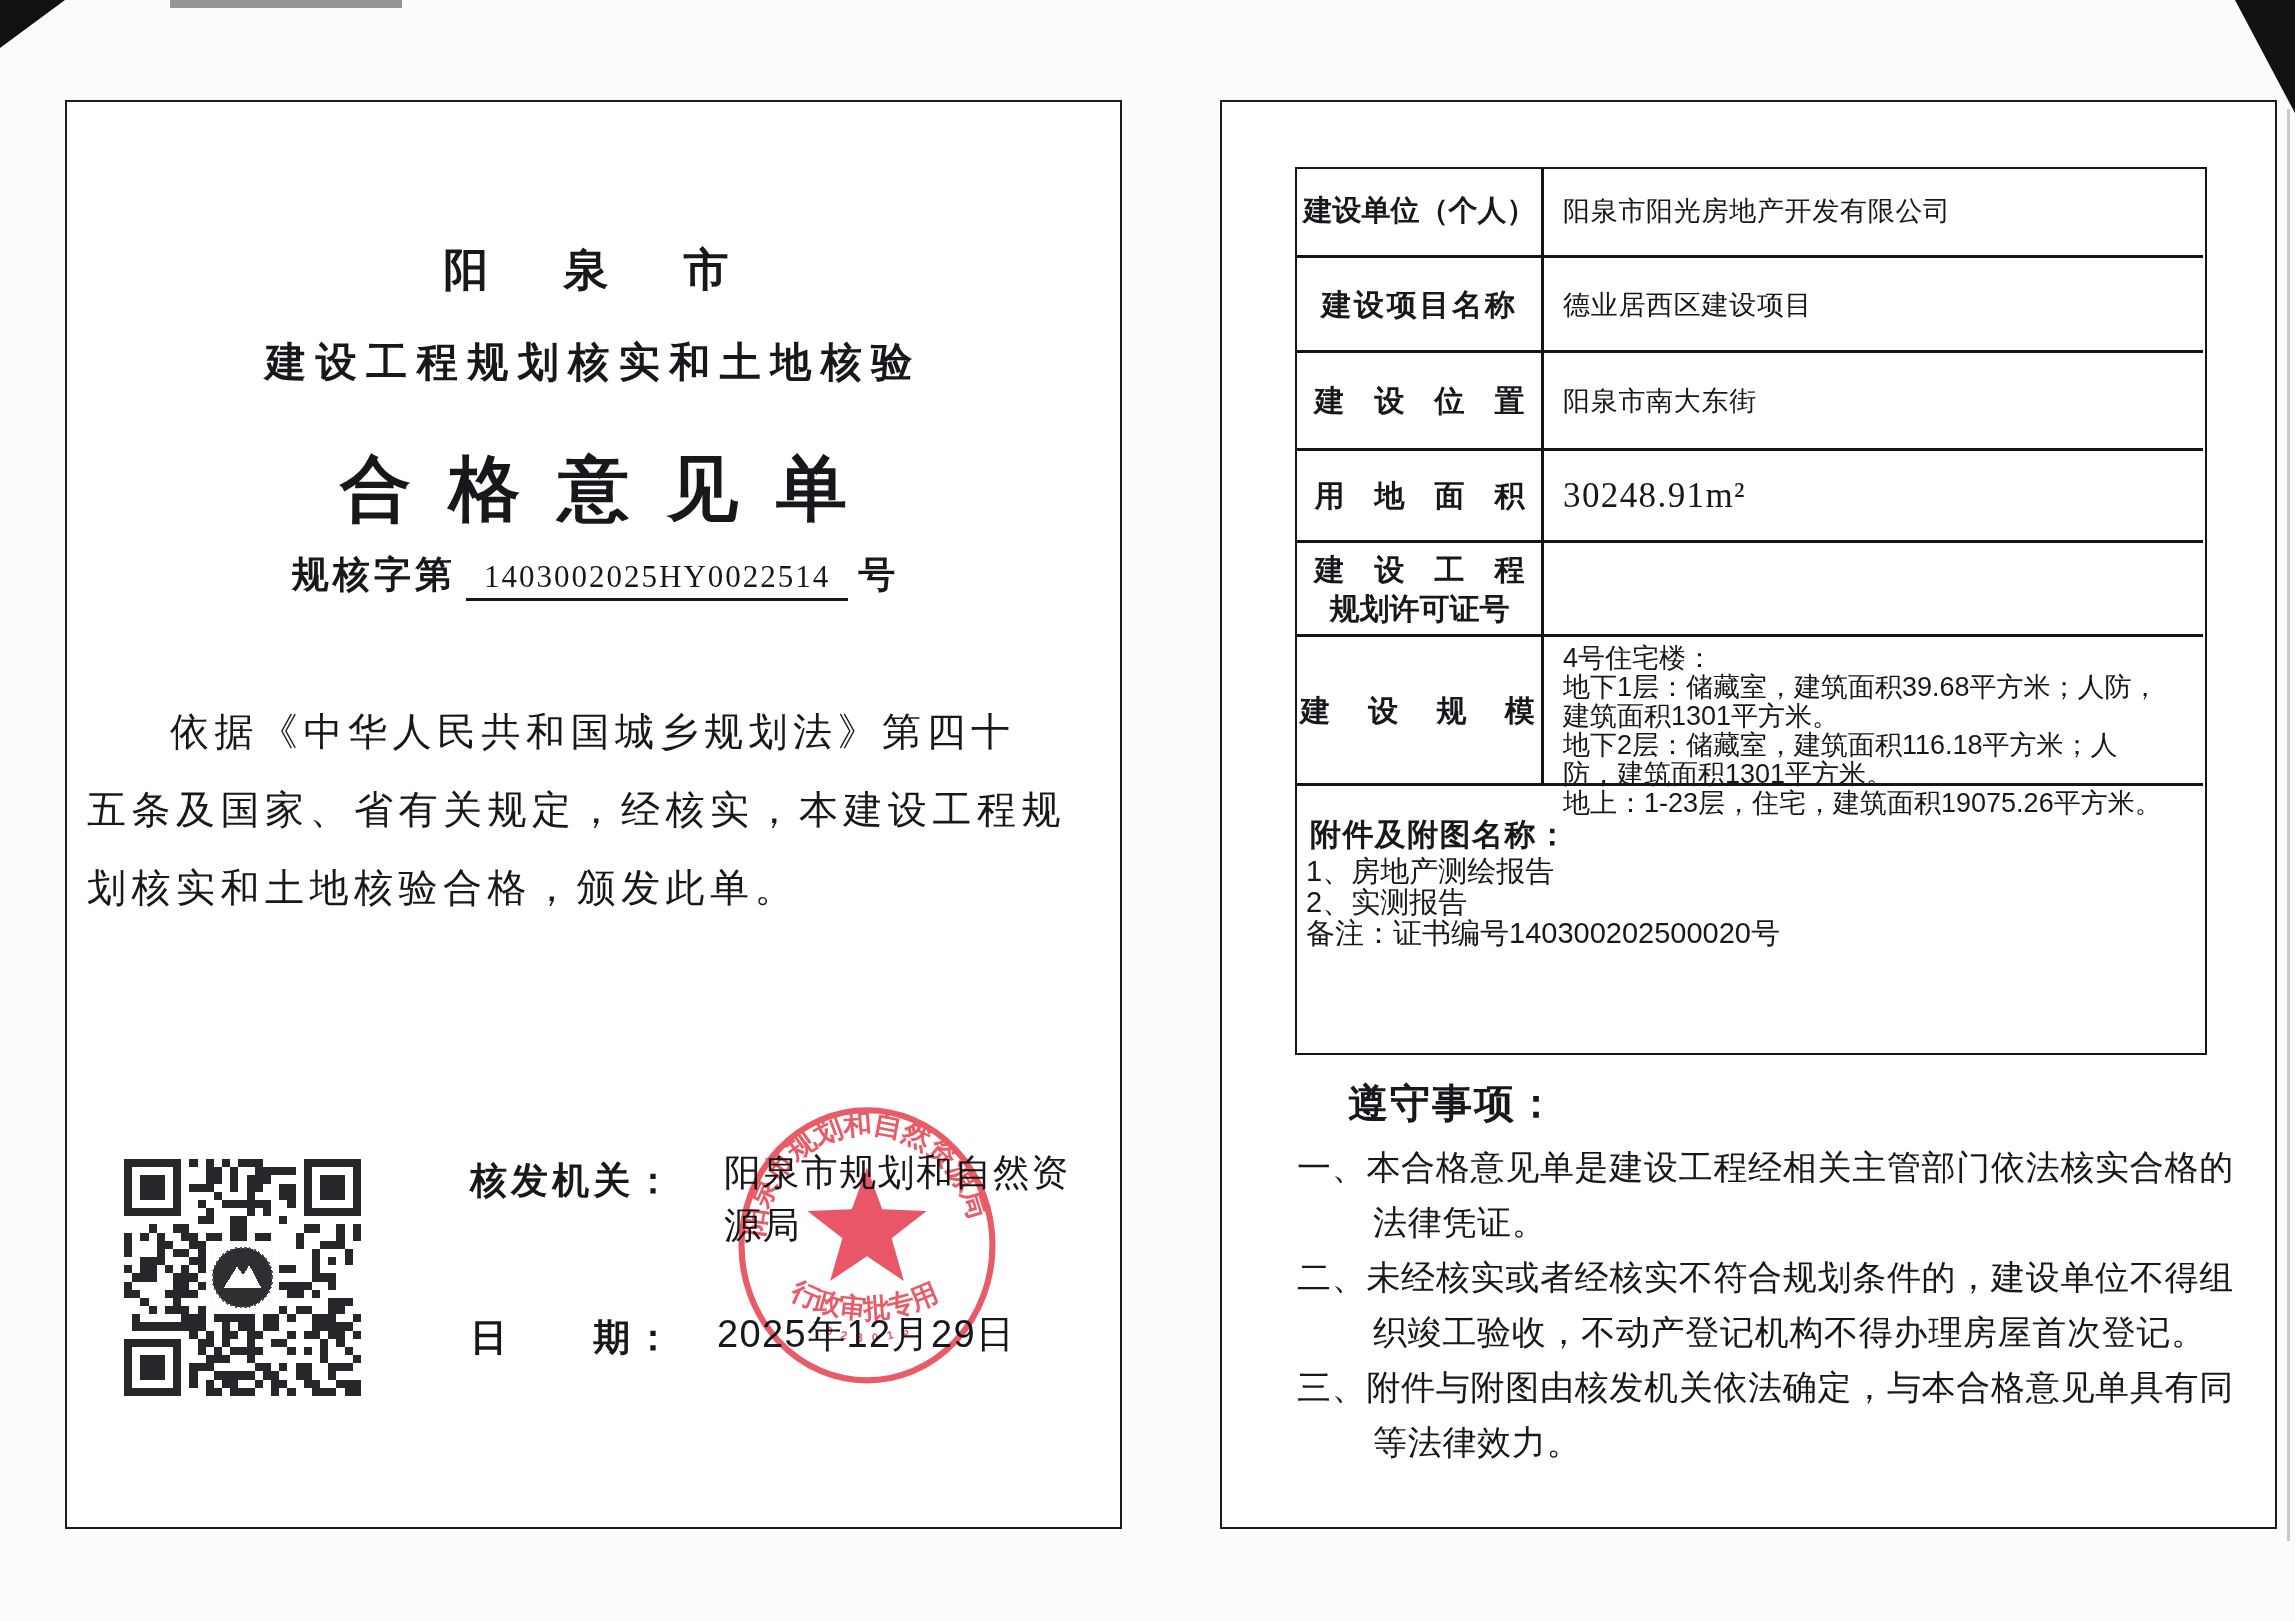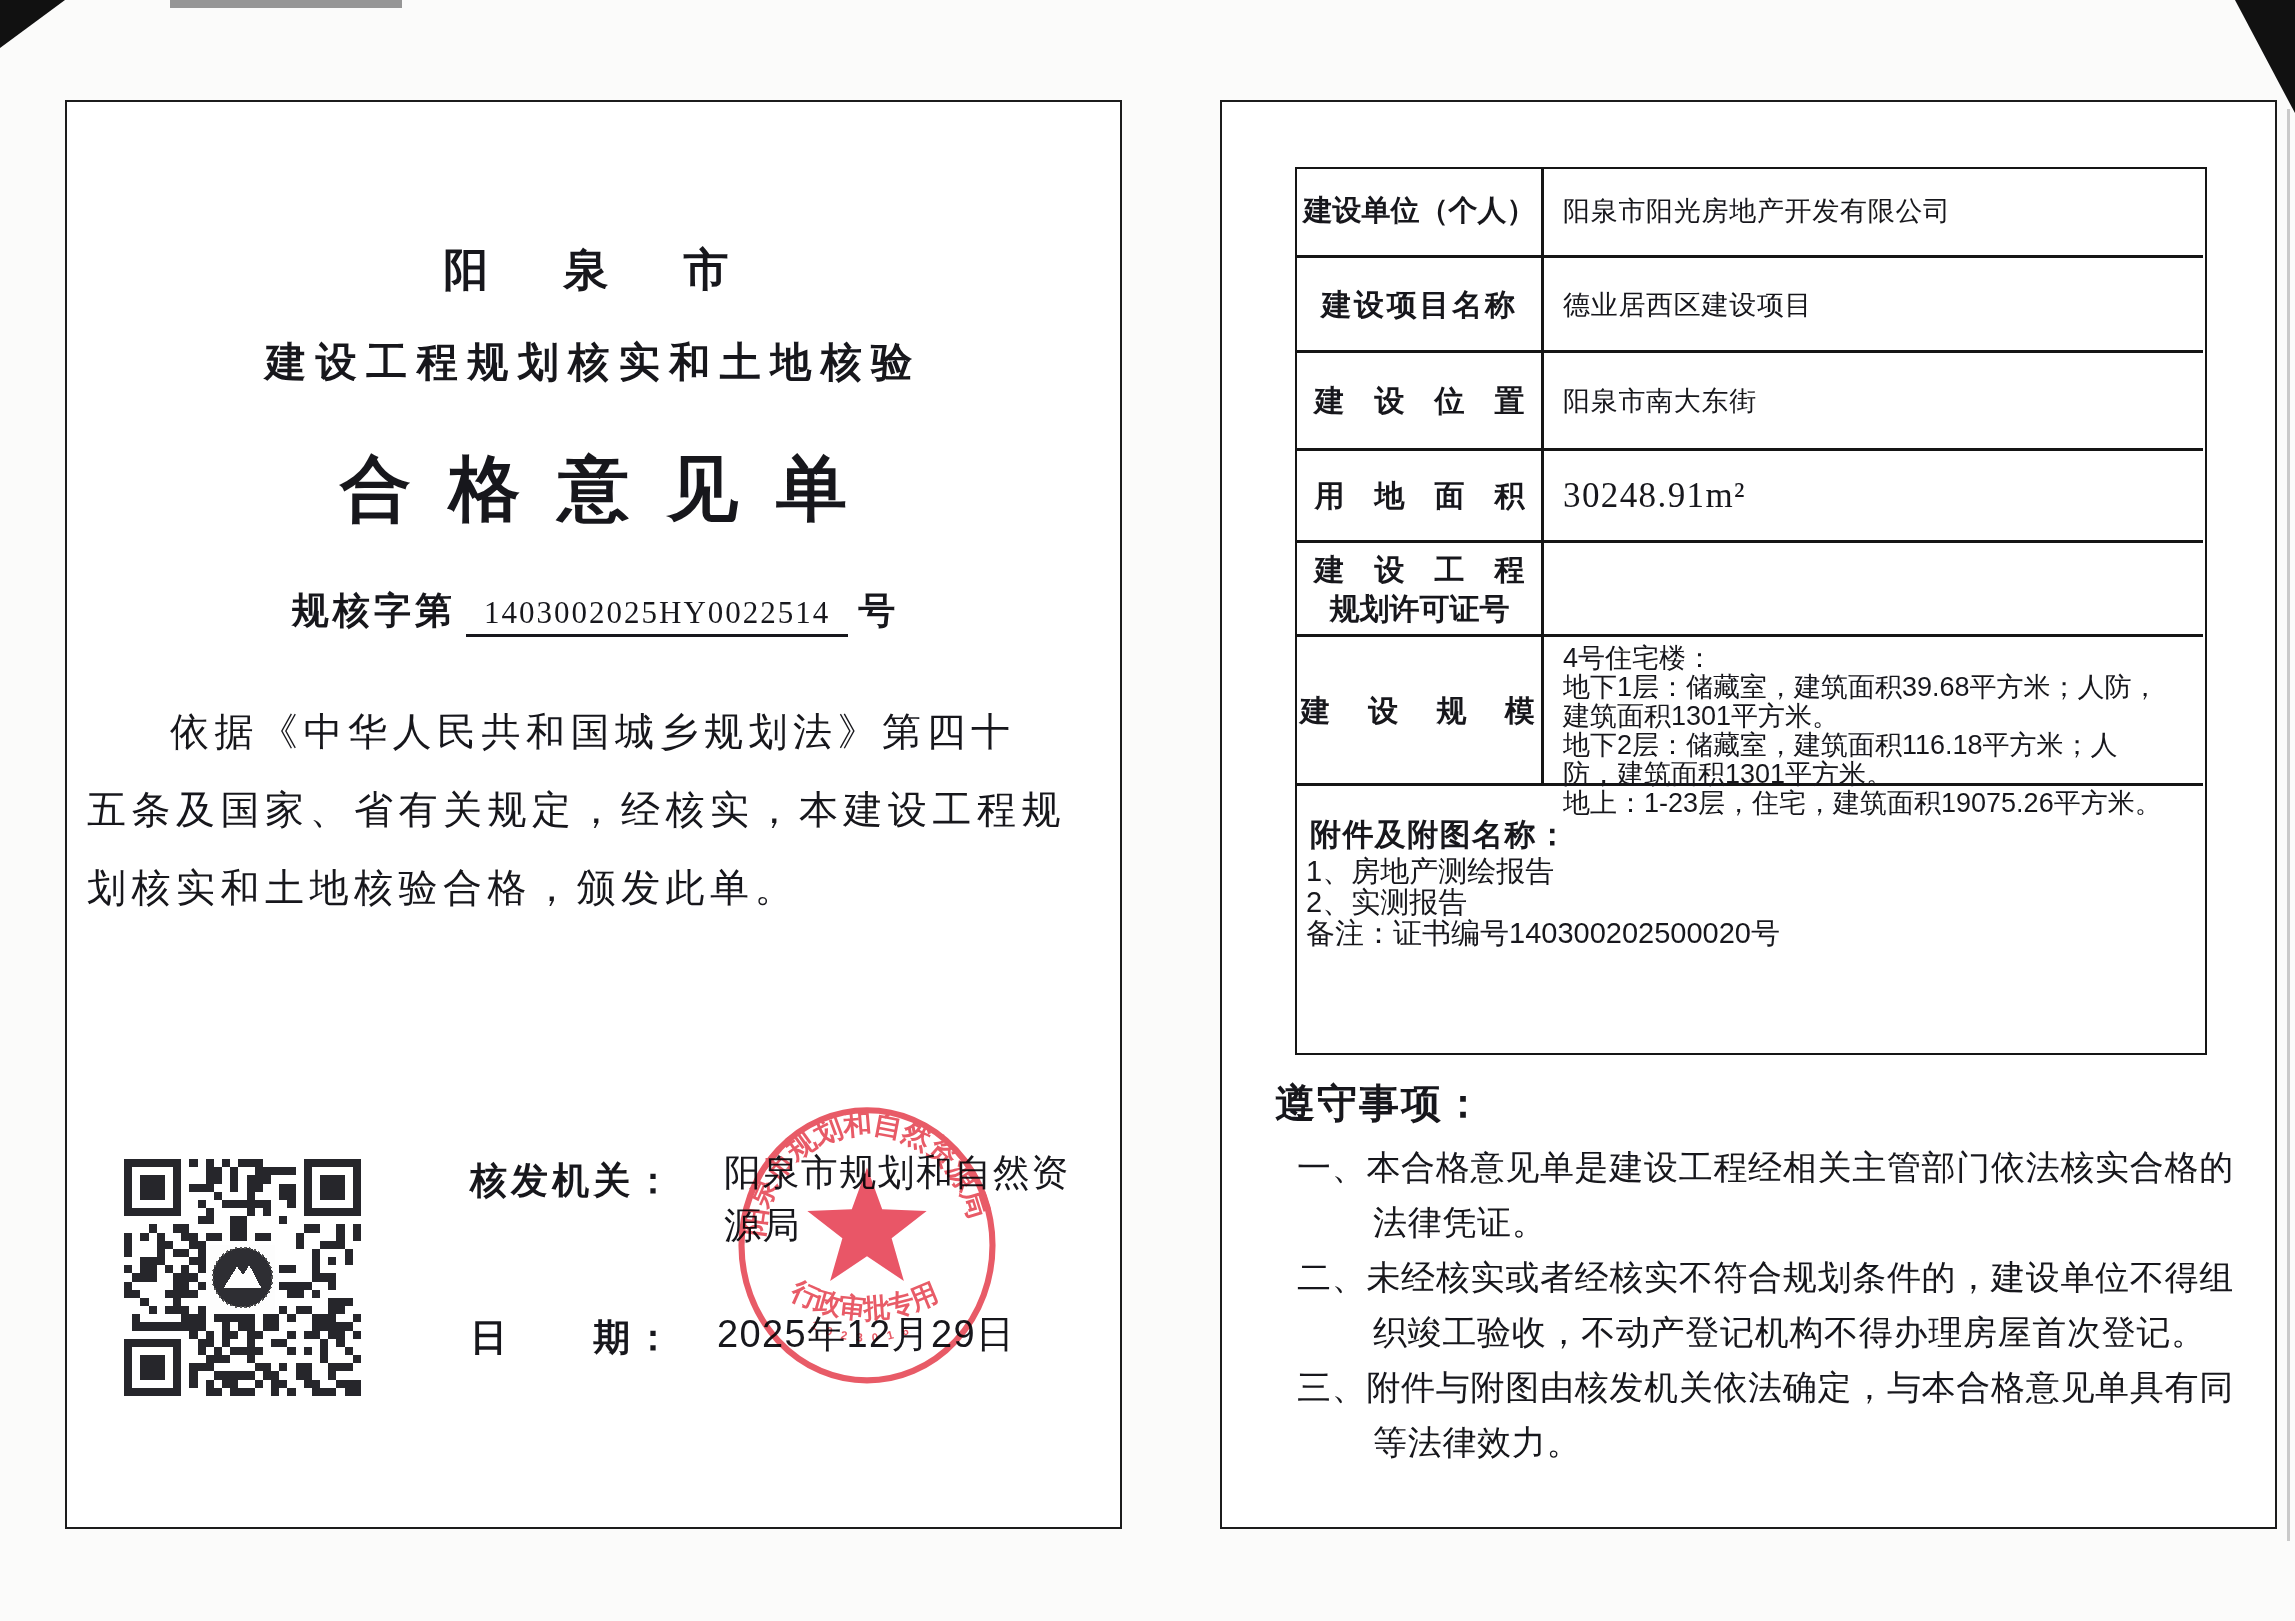--- a/index.html
+++ b/index.html
@@ -4,21 +4,21 @@
 <style>
   html,body{margin:0;padding:0;background:#fbfbfa;}
   .canvas{position:relative;width:2295px;height:1622px;overflow:hidden;
           font-family:"Liberation Sans",sans-serif;color:#17171c;}
   .abs{position:absolute;}
   .page{position:absolute;background:#ffffff;border:2px solid #1c1c1c;}
   
   .city-title{left:65px;top:240px;width:1057px;font-size:45px;font-weight:700;letter-spacing:15px;text-align:center;}
   .main-title1{left:65px;top:335px;width:1057px;font-size:41px;font-weight:700;letter-spacing:9.5px;text-align:center;white-space:nowrap;}
   .main-title2{left:65px;top:442px;width:1057px;font-size:71px;font-weight:700;letter-spacing:38px;text-align:center;text-indent:38px;}
-  .docno-line{left:65px;top:550px;width:1057px;text-align:center;white-space:nowrap;font-size:37px;margin-top:36px;}
+  .docno-line{left:65px;top:550px;width:1057px;text-align:center;white-space:nowrap;font-size:37px;}
   .docno-line .lbl{font-weight:700;letter-spacing:4.1px;}
   .docno-line .num{font-family:"Liberation Serif",serif;font-size:31px;letter-spacing:2px;
                    border-bottom:3.4px solid #17171c;padding:0 17.7px 4.1px 17.7px;}
   .docno-line .suf{font-weight:700;}
   .body-par{left:87px;top:693px;width:995px;font-size:39px;letter-spacing:5.5px;}
   .body-par .line{height:78px;line-height:78px;white-space:nowrap;}
   .body-par .indent{padding-left:83px;}
   .issue-label{font-size:37px;font-weight:700;letter-spacing:4.1px;white-space:nowrap;}
   .issue-value{font-size:37px;letter-spacing:1.4px;white-space:nowrap;}
   .date-value{font-size:38px;letter-spacing:1.4px;white-space:nowrap;}
@@ -411,21 +411,21 @@
     <div>地上：1-23层，住宅，建筑面积19075.26平方米。</div>
   </div>
 
   <div class="abs attach-title" style="left:1310px;top:814px;">附件及附图名称：</div>
   <div class="abs attach-lines" style="left:1306px;top:856px;">
     <div>1、房地产测绘报告</div>
     <div>2、实测报告</div>
     <div>备注：证书编号140300202500020号</div>
   </div>
 
-  <div class="abs rules-title" style="left:1275px;top:1076px;font-family:Liberation Serif, serif;">遵守事项：</div>
+  <div class="abs rules-title" style="left:1348px;top:1076px;font-family:Liberation Serif, serif;">遵守事项：</div>
   <div class="abs rules" style="left:1297px;top:1140px;width:941px;">
     <div class="nline">一、本合格意见单是建设工程经相关主管部门依法核实合格的</div>
     <div class="nline cont">法律凭证。</div>
     <div class="nline">二、未经核实或者经核实不符合规划条件的，建设单位不得组</div>
     <div class="nline cont">织竣工验收，不动产登记机构不得办理房屋首次登记。</div>
     <div class="nline">三、附件与附图由核发机关依法确定，与本合格意见单具有同</div>
     <div class="nline cont">等法律效力。</div>
   </div>
 
 </div>

